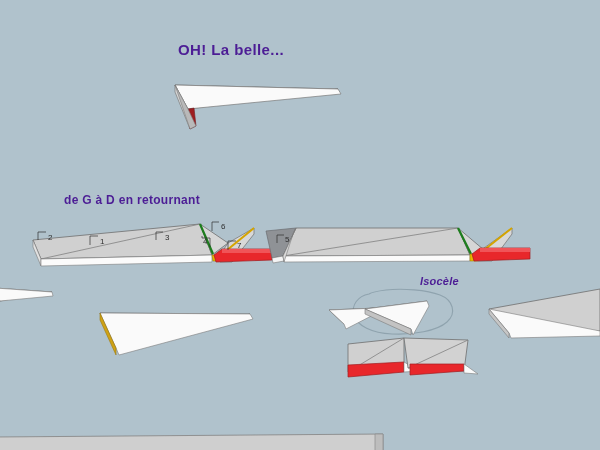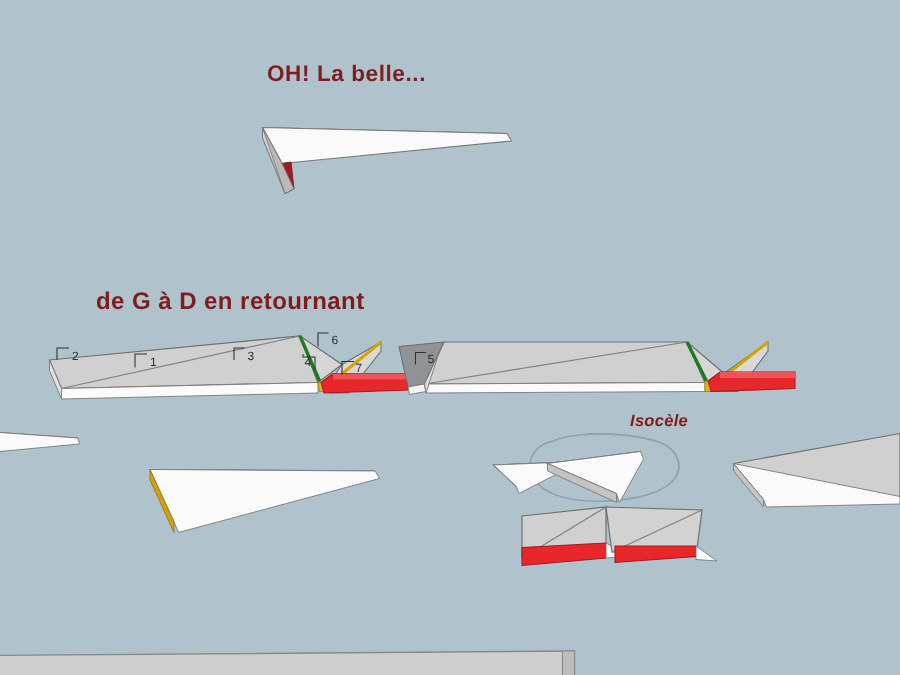--- a/index.html
+++ b/index.html
@@ -19,36 +19,36 @@
   #scene-svg {
     position: absolute;
     left: 0;
     top: 0;
     width: 600px;
     height: 450px;
     display: block;
   }
   .anno {
     position: absolute;
-    color: #7f1d1d;
+    color: #4c1d95;
     font-family: "Liberation Sans", sans-serif;
     font-weight: bold;
     white-space: nowrap;
     user-select: none;
   }
   #title-note {
     left: 178px;
     top: 41px;
     font-size: 15px;
     letter-spacing: 0.4px;
   }
   #flow-note {
     left: 64px;
     top: 193px;
-    font-size: 16px;
+    font-size: 12px;
     letter-spacing: 0.3px;
   }
   #isoceles-note {
     left: 388px;
     top: 275px;
     font-size: 11px;
     font-style: italic;
     letter-spacing: 0.2px;
     margin-left: 32px;
   }

